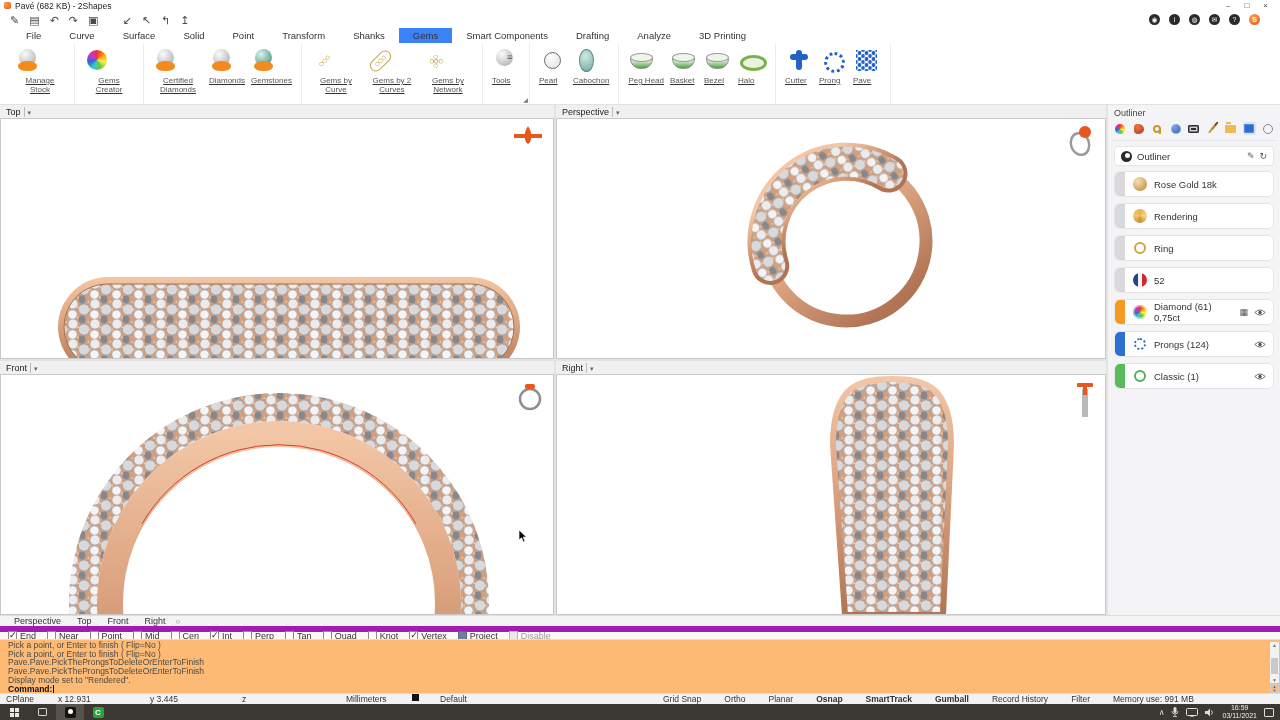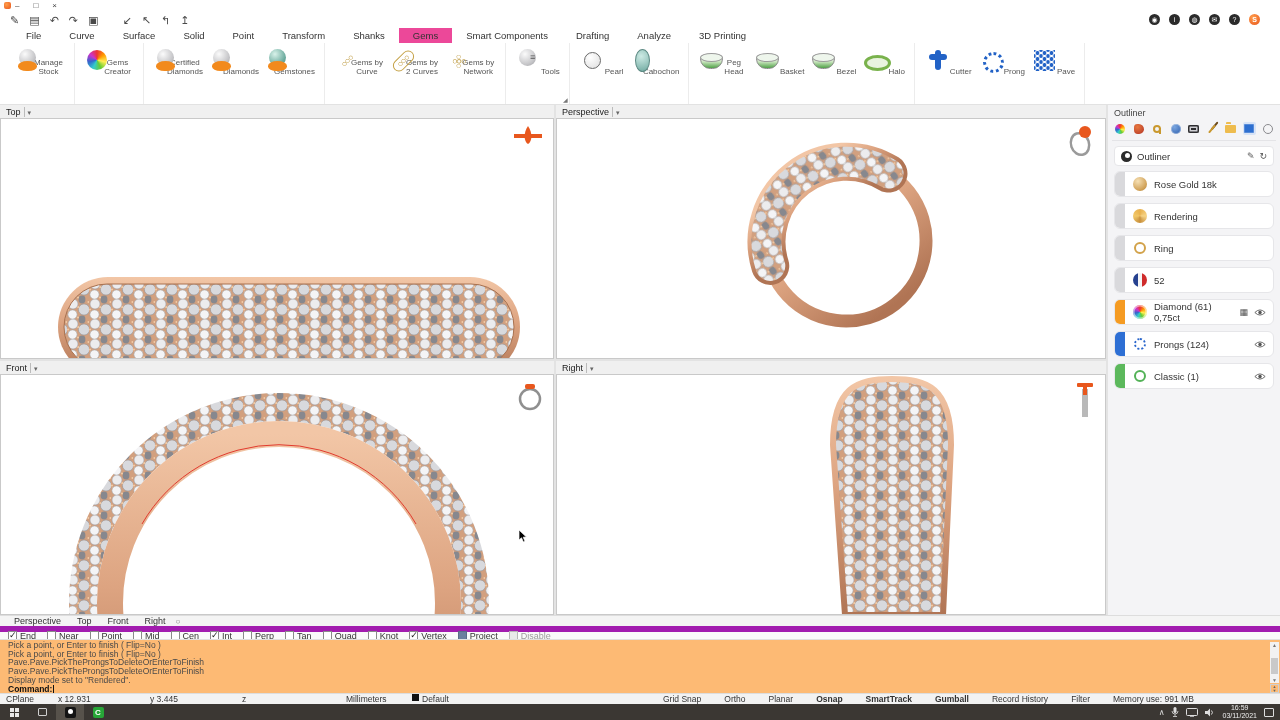--- a/index.html
+++ b/index.html
@@ -20,26 +20,26 @@
   .qa-ic { font-size:11px; color:#4a4a4a; line-height:14px; }
   .qa-ic.gap { margin-left:14px; }
   .right-icons { margin-left:auto; display:flex; gap:9px; align-items:center; padding-right:10px; }
   .ric { width:11px; height:11px; border-radius:50%; background:#2b2b2b; color:#fff;
     font-size:7px; display:flex; align-items:center; justify-content:center; }
   .ric.logo { background:radial-gradient(circle at 35% 30%, #ff9c4a, #e8571d); font-weight:bold; }
 
   
   .tabs-row { height:15px; display:flex; align-items:stretch; padding-left:12px; background:#fff; }
   .rtab { font-size:9.5px; color:#333; padding:2px 14px; cursor:default; }
-  .rtab.active { background:#ec4899; }
+  .rtab.active { background:#3b82f6; }
 
   
   .ribbon { height:62px; display:flex; background:#fff; border-bottom:1px solid #e2e2e2; padding-left:6px; }
   .rgroup { display:flex; align-items:flex-start; padding:2px 6px; border-right:1px solid #ececec; position:relative; }
-  .rbtn { display:flex; align-items:flex-end; padding:2px 3px; min-width:34px; max-width:56px; }
+  .rbtn { display:flex; flex-direction:column; align-items:flex-start; padding:2px 3px; min-width:34px; max-width:56px;text-decoration:underline; }
   .rbtn .lbl { font-size:8px; color:#555; text-align:center; line-height:1.15; }
   .corner { position:absolute; right:1px; bottom:1px; font-size:6px; color:#777; }
 
   .ico { width:26px; height:26px; position:relative; margin-bottom:3px; }
   .ico::before, .ico::after { content:""; position:absolute; }
   .manage-stock-icon::before, .certified-diamonds-icon::before, .diamonds-icon::before, .tools-icon::before {
     left:4px; top:2px; width:17px; height:17px; border-radius:50%;
     background:radial-gradient(circle at 35% 30%, #fbfbfb, #c4c4c7 65%, #97979b); }
   .manage-stock-icon::after, .certified-diamonds-icon::after, .diamonds-icon::after, .gemstones-icon::after {
     left:3px; bottom:2px; width:19px; height:10px; border-radius:50% 50% 45% 45%; background:#f28a1d; }
@@ -165,21 +165,21 @@
   .cmd-scroll .thumb { width:7px; height:16px; background:#c9c9c9; margin:10px 0 auto; }
   .spinner { position:absolute; right:1px; bottom:0; width:9px; height:9px; border:1px solid #cfcfcf;
     font-size:4px; color:#666; display:flex; flex-direction:column; align-items:center; line-height:4px; }
 
   .statusbar { height:11px; display:flex; align-items:center; background:#f2f2f2;
     border-top:1px solid #ddd; font-size:8.5px; color:#333; }
   .sb-seg { padding:0 6px; }
   .sb-cplane { width:52px; }
   .sb-coord { width:92px; }
   .sb-units { width:66px; }
-  .sb-layer { width:120px; display:flex; align-items:flex-start; gap:3px; }
+  .sb-layer { width:120px; display:flex; align-items:flex-start; gap:21px; }
   .swatch { width:7px; height:7px; background:#111; }
   .sb-toggles { display:flex; gap:9px; margin-left:130px; }
   .sb-toggles .tg { padding:0 7px; }
   .sb-toggles .bold { font-weight:bold; }
 
   
   .taskbar { height:16px; background:#3b3733; display:flex; align-items:center; color:#e8e8e8; }
   .tb-btn { width:28px; height:16px; display:flex; align-items:center; justify-content:center; }
   .tb-btn.active { background:#57524b; }
   .win-flag { display:grid; grid-template-columns:4px 4px; grid-template-rows:4px 4px; gap:1px; }
@@ -215,20 +215,21 @@
       <circle cx="11.3" cy="8.2" r="1.1" fill="#f0c9a4"></circle>
       <circle cx="1" cy="10.5" r="1.1" fill="#f0c9a4"></circle>
       <circle cx="11" cy="18.5" r="1.1" fill="#f0c9a4"></circle>
       <circle cx="21.5" cy="3" r="1.1" fill="#f0c9a4"></circle>
     </pattern>
   </defs>
 </svg>
 
 <div class="titlebar">
   <span class="app-logo"></span>
+  <span class="title">Pavé (682 KB) - 2Shapes</span>
   <span class="win-controls">
     <span>–</span>
     <span>□</span>
     <span>×</span>
   </span>
 </div>
 
 <div class="qa-row">
   <div class="qa-icons">
 

